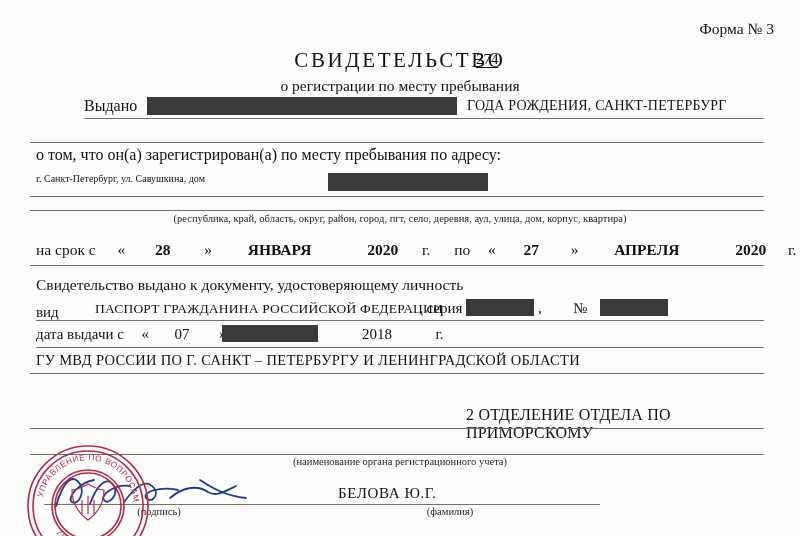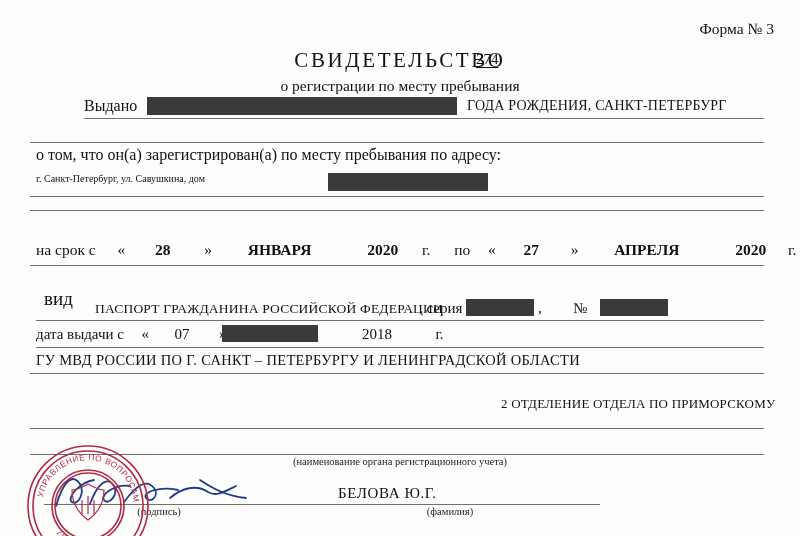--- a/index.html
+++ b/index.html
@@ -90,21 +90,21 @@
   #cap-address { left: 0; right: 0; top: 213px; }
 
   
   #term-row { left: 36px; top: 241px; font-size: 15.5px; }
   #term-row span { vertical-align: baseline; }
   .term-val { font-weight: 700; }
   #rule-term { left: 30px; right: 36px; top: 265px; }
 
   
   #id-line1 { left: 36px; top: 276px; font-size: 15.5px; }
-  #id-line2 { left: 36px; top: 288px; font-size: 19px; margin-left: 8px; }
+  #id-line2 { left: 36px; top: 304px; font-size: 15px; }
   #id-type {
     left: 78px; top: 301px;
     font-size: 13.5px;
     letter-spacing: .2px;
     margin-left: 17px;
   }
   #id-seria-label { left: 419px; top: 300px; font-size: 15px; }
   #id-seria-redaction {
     left: 466px; top: 299px;
     width: 68px; height: 17px;
@@ -126,21 +126,21 @@
     background: #3a3a3a;
   }
   #rule-date { left: 36px; right: 36px; top: 347px; }
 
   #organ-line { left: 36px; top: 352px; font-size: 14.5px; letter-spacing: .3px; }
   #rule-organ { left: 30px; right: 36px; top: 373px; }
   #cap-organ { left: 0; right: 0; top: 375px; }
 
   
   #chief-line { left: 36px; top: 406px; font-size: 15.5px; }
-  #chief-org1 { left: 466px; top: 396px; font-size: 13px; letter-spacing: .2px; margin-left: 35px; }
+  #chief-org1 { left: 466px; top: 406px; font-size: 16px; letter-spacing: .2px; }
   #rule-chief1 { left: 30px; right: 36px; top: 428px; }
   #chief-org2 { left: 36px; top: 433px; font-size: 14.5px; letter-spacing: .2px; }
   #rule-chief2 { left: 30px; right: 36px; top: 454px; }
   #cap-chief { left: 0; right: 0; top: 456px; }
 
   
   #rule-sign { left: 44px; right: 480px; top: 504px; }
   #rule-name { left: 310px; right: 200px; top: 504px; }
   #cap-sign { left: 44px; width: 230px; top: 506px; }
   #cap-name { left: 300px; width: 300px; top: 506px; }
@@ -185,20 +185,21 @@
   <div class="abs" id="issued-tail">ГОДА РОЖДЕНИЯ, САНКТ-ПЕТЕРБУРГ</div>
   <div class="rule" id="rule-issued"></div>
 
   <div class="rule" id="rule-blank1"></div>
 
   <div class="abs" id="line-about">о том, что он(а) зарегистрирован(а) по месту пребывания по адресу:</div>
   <div class="abs" id="line-address">г. Санкт-Петербург, ул. Савушкина, дом</div>
   <div class="abs" id="address-redaction"></div>
   <div class="rule" id="rule-address"></div>
   <div class="rule" id="rule-blank2"></div>
+  <div class="abs caption" id="cap-address">(республика, край, область, округ, район, город, пгт, село, деревня, аул, улица, дом, корпус, квартира)</div>
 
   <div class="abs" id="term-row">
     <span>на срок с</span>
     <span style="display:inline-block;width:14px"></span>
     <span>«</span>
     <span style="display:inline-block;width:22px"></span>
     <span class="term-val">28</span>
     <span style="display:inline-block;width:26px"></span>
     <span>»</span>
     <span style="display:inline-block;width:28px"></span>
@@ -217,20 +218,21 @@
     <span>»</span>
     <span style="display:inline-block;width:28px"></span>
     <span class="term-val">АПРЕЛЯ</span>
     <span style="display:inline-block;width:48px"></span>
     <span class="term-val">2020</span>
     <span style="display:inline-block;width:14px"></span>
     <span>г.</span>
   </div>
   <div class="rule" id="rule-term"></div>
 
+  <div class="abs" id="id-line1">Свидетельство выдано к документу, удостоверяющему личность</div>
   <div class="abs" id="id-line2">вид</div>
   <div class="abs" id="id-type">ПАСПОРТ ГРАЖДАНИНА РОССИЙСКОЙ ФЕДЕРАЦИИ</div>
   <div class="abs" id="id-seria-label">, серия</div>
   <div class="abs" id="id-seria-redaction"></div>
   <div class="abs" id="id-comma">,</div>
   <div class="abs" id="id-num-label">№</div>
   <div class="abs" id="id-num-redaction"></div>
   <div class="rule" id="rule-id"></div>
 
   <div class="abs" id="date-line">

